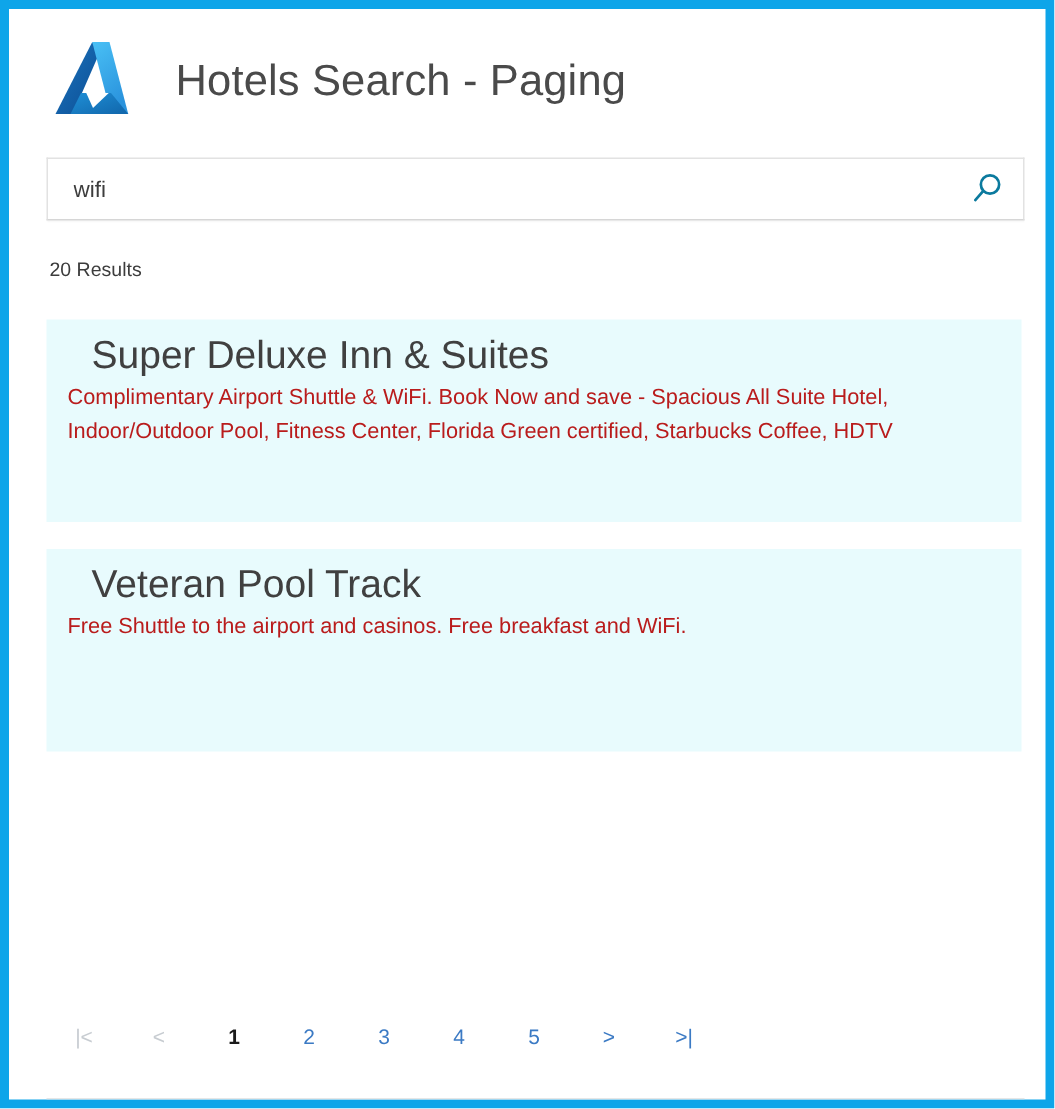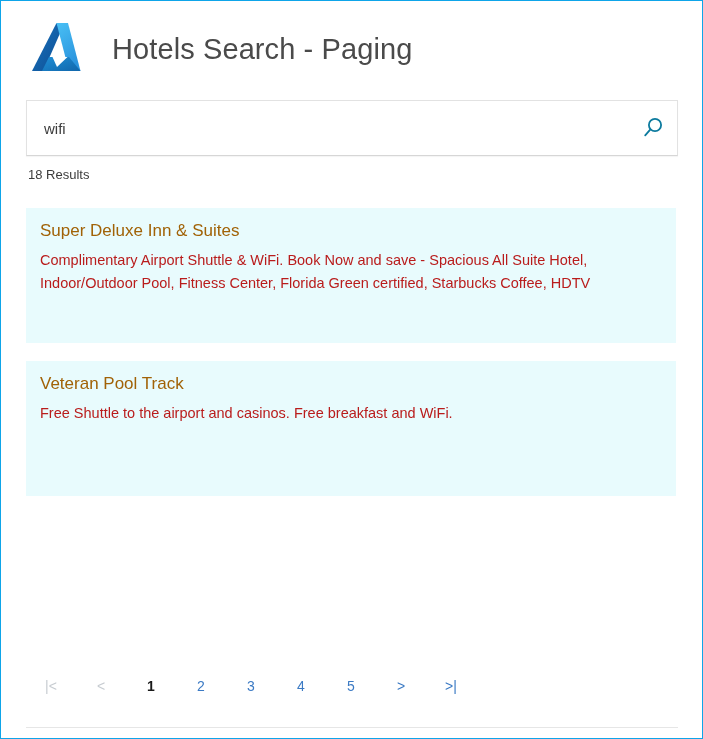--- a/index.html
+++ b/index.html
@@ -11,21 +11,21 @@
     width: 703px;
     height: 739px;
     font-family: "Liberation Sans", sans-serif;
     -webkit-font-smoothing: antialiased;
   }
   #page-frame {
     position: relative;
     box-sizing: border-box;
     width: 703px;
     height: 739px;
-    border: 1px solid #0ea5e9;
+    border: 6px solid #0ea5e9;
     background: #ffffff;
     overflow: hidden;
   }
 
   
   .header {
     position: absolute;
     left: 25px;
     top: 12px;
     display: flex;
@@ -47,21 +47,21 @@
     letter-spacing: 0.1px;
     white-space: nowrap;
   }
 
   
   .search-row {
     position: absolute;
     left: 25px;
     top: 99px;
     width: 652px;
-    height: 56px;
+    height: 42px;
     box-sizing: border-box;
     background: #ffffff;
     border: 1px solid #e2e2e2;
     border-bottom-color: #d6d6d6;
     box-shadow: 0 1px 1px rgba(0,0,0,0.04);
     display: flex;
     align-items: center;
   }
   .search-input {
     flex: 1 1 auto;
@@ -109,25 +109,25 @@
   .result-card {
     background: #e8fbfd;
     height: 135px;
     box-sizing: border-box;
     padding: 10px 14px 0 14px;
     margin-bottom: 18px;
     overflow: hidden;
   }
   .result-title {
     display: block;
-    font-size: 17px;
+    font-size: 26px;
     line-height: 26px;
-    color: #a16207;
+    color: #404040;
     text-decoration: none;
-    margin: 0 0 5px 0;
+    margin: 0 0 5px 16px;
     cursor: pointer;
   }
   .result-desc {
     font-size: 14.5px;
     line-height: 23px;
     color: #b91c1c;
     margin: 0;
     max-width: 620px;
   }
 
@@ -210,21 +210,21 @@
     <button class="search-btn">
       <span>
         <svg width="26" height="26" viewBox="0 0 26 26" xmlns="http://www.w3.org/2000/svg" aria-hidden="true">
           <circle cx="15" cy="10" r="6.1" fill="none" stroke="#0b7a9e" stroke-width="1.8"></circle>
           <line x1="10.4" y1="14.4" x2="5.2" y2="20.4" stroke="#0b7a9e" stroke-width="1.8" stroke-linecap="round"></line>
         </svg>
       </span>
     </button>
   </div>
 
-  <div class="results-count">18 Results</div>
+  <div class="results-count">20 Results</div>
 
   <div class="results-list">
 
     <div class="result-card">
       <a class="result-title" href="#">Super Deluxe Inn &amp; Suites</a>
       <p class="result-desc">Complimentary Airport Shuttle &amp; WiFi.  Book Now and save - Spacious All Suite Hotel, Indoor/Outdoor Pool, Fitness Center, Florida Green certified, Starbucks Coffee, HDTV</p>
     </div>
 
 
     <div class="result-card">

